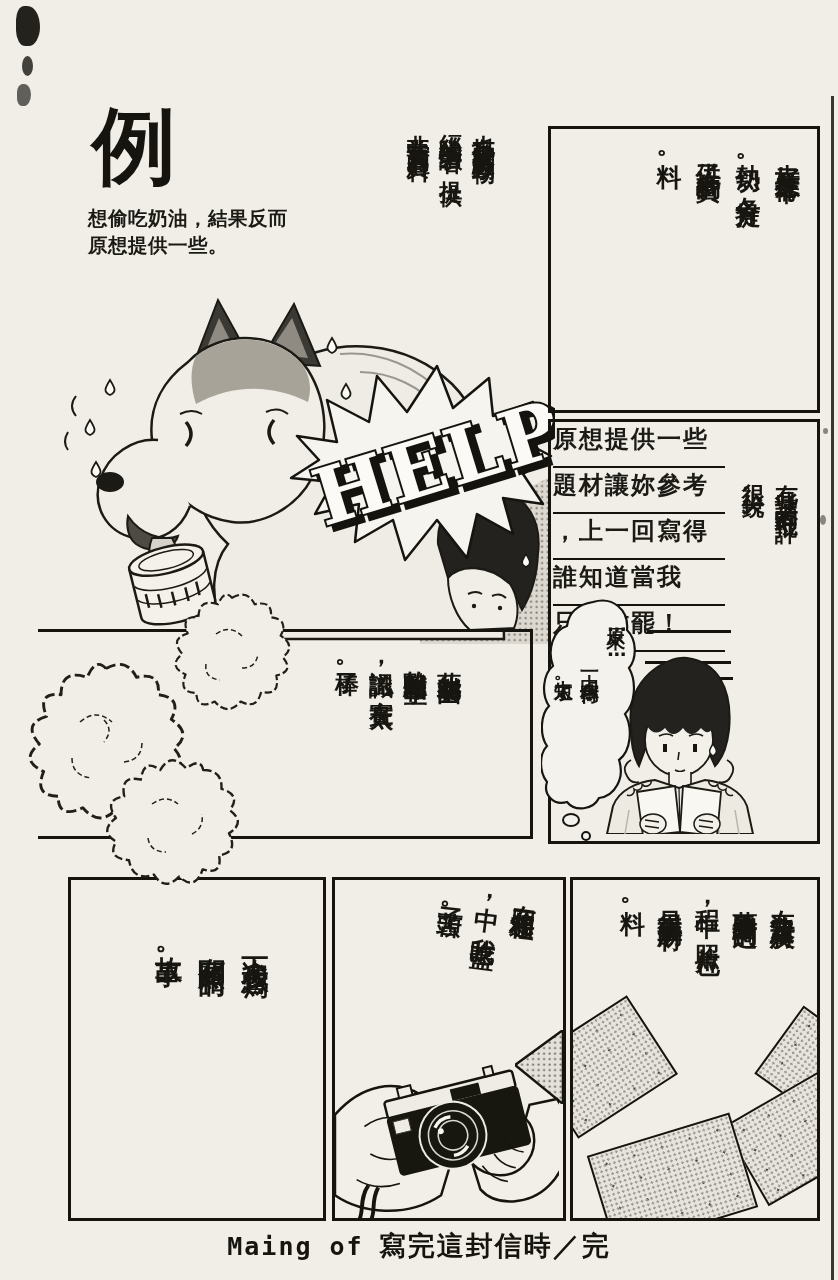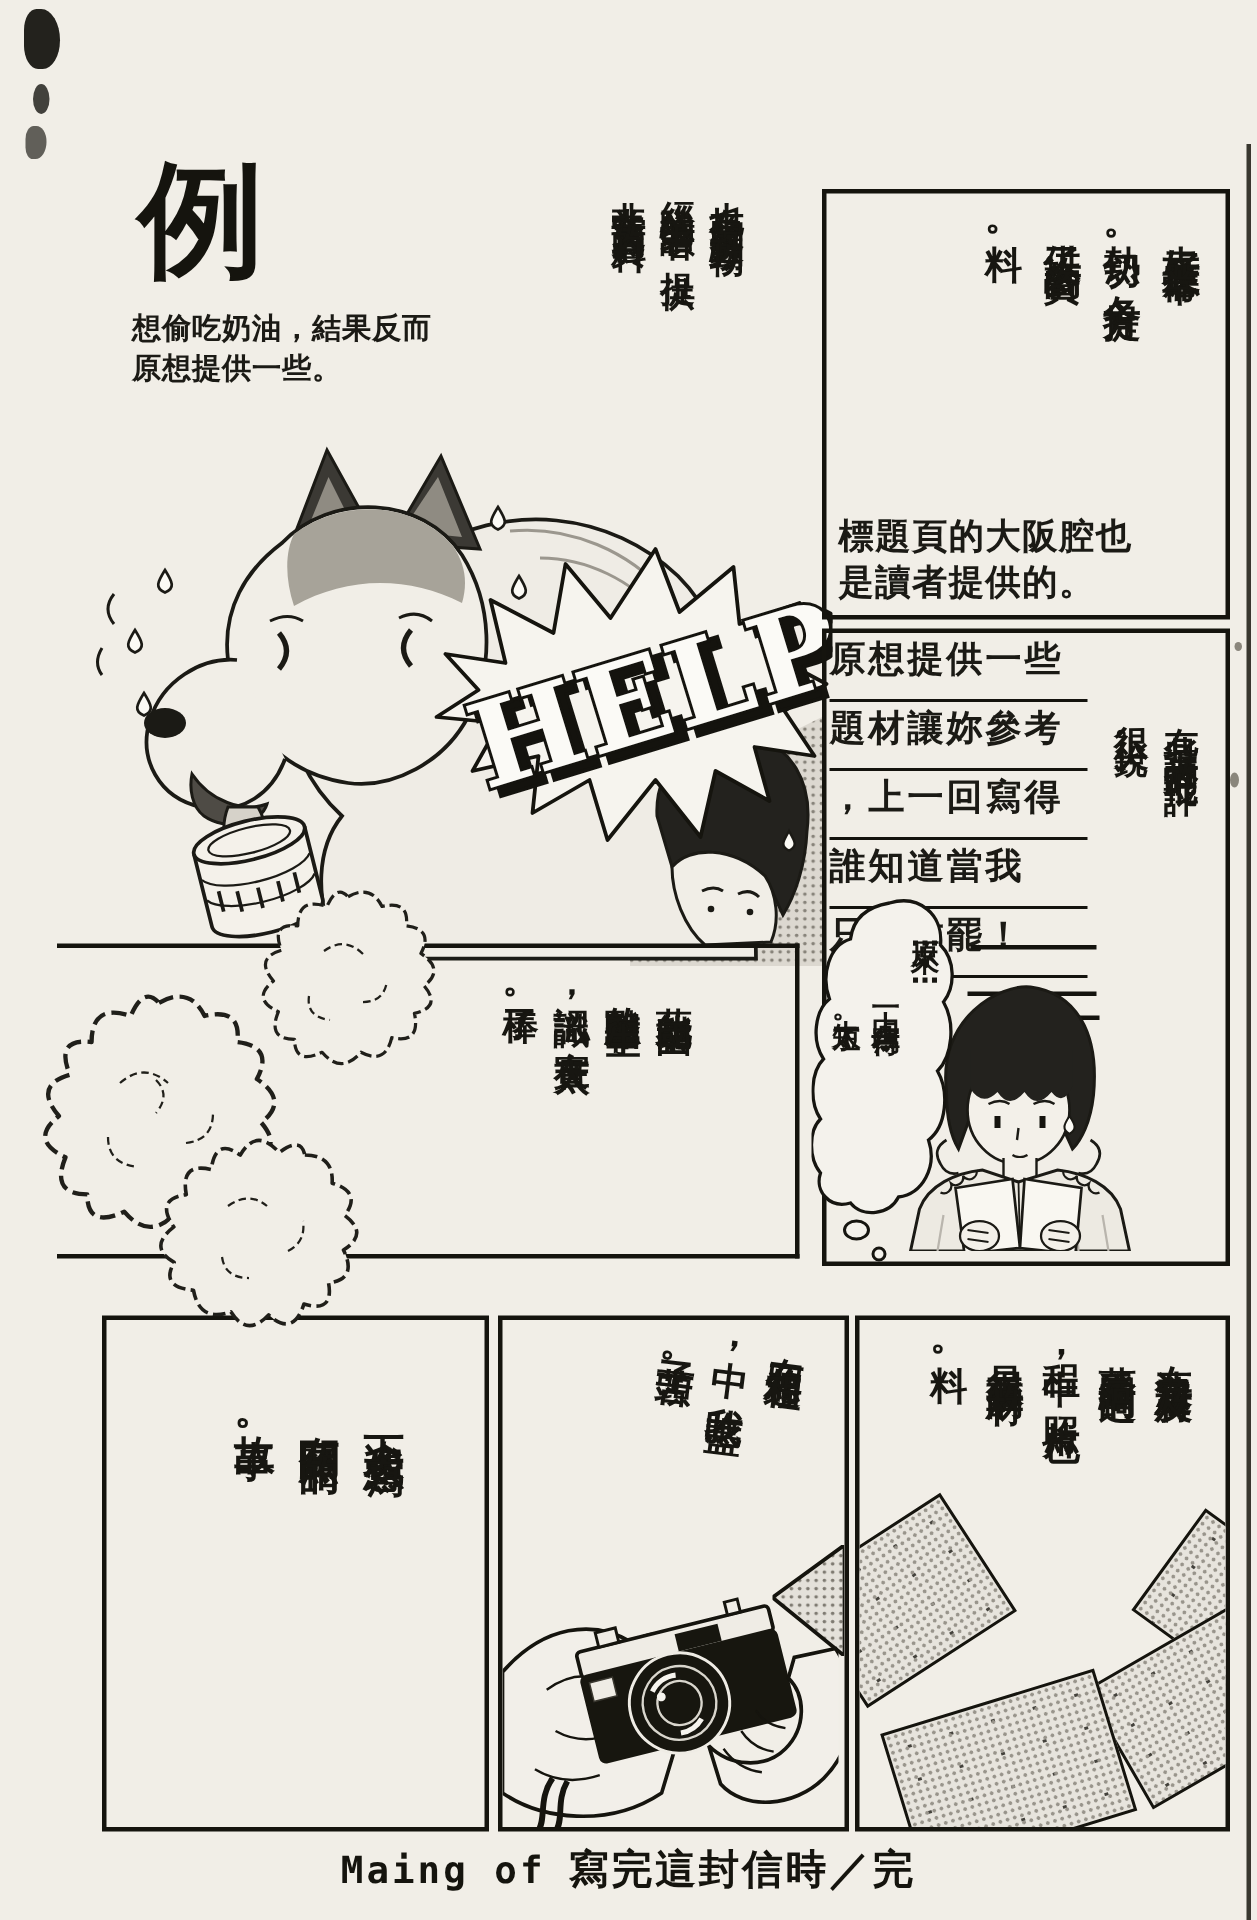--- a/index.html
+++ b/index.html
@@ -173,24 +173,20 @@
     </g>
   </svg>
 
   <div class="panel panel-thanks">
     <div class="vtext thanks-cols" style="position:absolute;">
       <div>幸好反應非常</div>
       <div>熱切。各方提</div>
       <div>供了許多的資</div>
       <div>料。</div>
     </div>
-    <div class="thanks-caption">
-      <div>標題頁的大阪腔也</div>
-      <div>是讀者提供的。</div>
-    </div>
   </div>
 
   <div class="mid-band"></div>
   <div class="vtext vets-cols">
     <div>藉此能和全國</div>
     <div>的獸醫和學生</div>
     <div>認識，實在太</div>
     <div>棒了。</div>
   </div>
 

